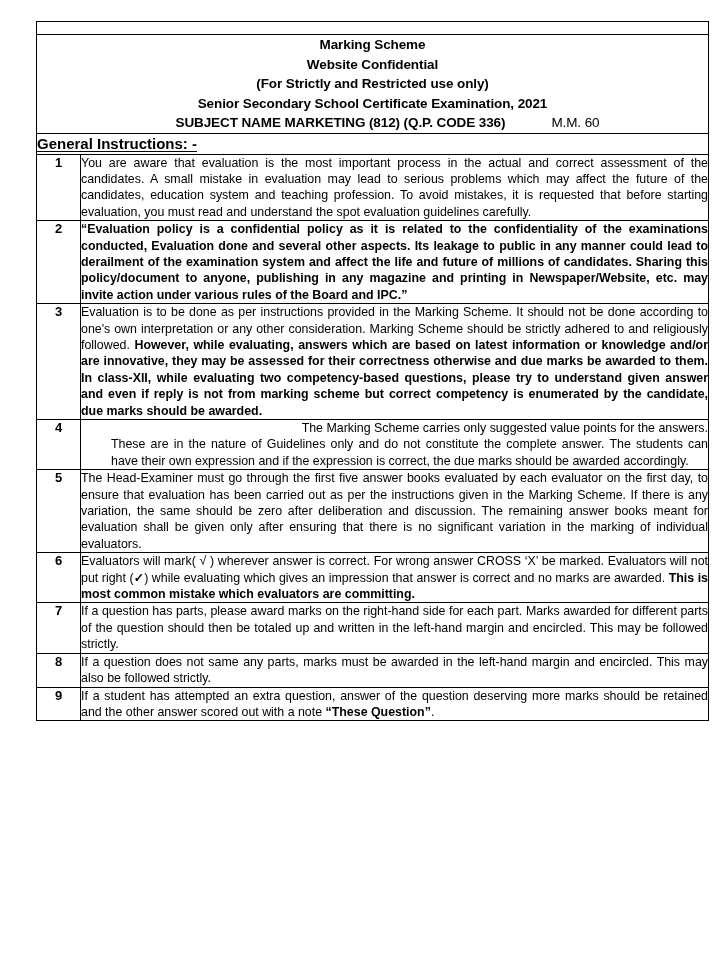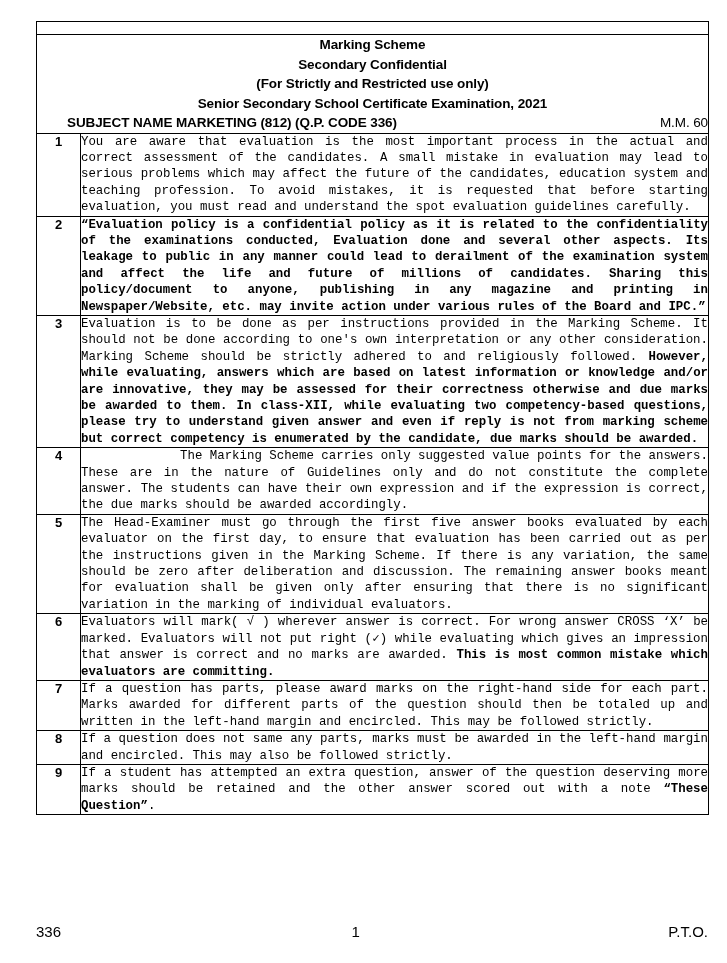--- a/index.html
+++ b/index.html
@@ -52,21 +52,21 @@
   .hdr-line {
     text-align: center;
     font-weight: bold;
     font-size: 13.5px;
     line-height: 19.5px;
     letter-spacing: -0.1px;
   }
   .hdr-line.subject-row {
     display: flex;
     align-items: baseline;
-    justify-content: space-between;
+    justify-content: center;
     padding-left: 30px;
   }
   .subject-text {
     font-weight: bold;
     font-size: 13.5px;
   }
   .mm-text {
     font-weight: normal;
     font-size: 13.5px;
     margin-left: 46px;
@@ -97,41 +97,41 @@
   }
   .body-cell {
     padding: 3px 7px 3px 8px;
   }
   .ins-text {
     font-size: 12.4px;
     line-height: 16.4px;
     text-align: justify;
     text-justify: inter-word;
     hyphens: none;
-    font-family: Liberation Mono, monospace;
   }
   .ins-text.no-justify {
     text-align: right;
   }
   .ins-text b {
     font-weight: bold;
   }
   .ins-text.allbold {
     font-weight: bold;
   }
   .tick-thin {
     font-weight: normal;
     font-size: 12.4px;
   }
   .tick-bold {
     font-weight: bold;
     font-size: 12.4px;
   }
   .para + .para {
     margin-top: 0;
+    margin-left: 30px;
   }
 
   
   .footer {
     position: absolute;
     left: 36px;
     top: 915px;
     width: 672px;
     display: flex;
     align-items: baseline;
@@ -154,30 +154,35 @@
     </colgroup>
     <tbody>
 
       <tr>
         <td class="strip-cell" colspan="2"></td>
       </tr>
 
       <tr>
         <td class="header-cell" colspan="2">
           <div class="hdr-line">Marking Scheme</div>
-          <div class="hdr-line">Secondary Confidential</div>
+          <div class="hdr-line">Website Confidential</div>
           <div class="hdr-line">(For Strictly and Restricted use only)</div>
           <div class="hdr-line">Senior Secondary School Certificate Examination, 2021</div>
           <div class="hdr-line subject-row">
             <span class="subject-text">SUBJECT NAME MARKETING (812) (Q.P. CODE 336)</span>
             <span class="mm-text">M.M. 60</span>
           </div>
         </td>
       </tr>
 
+      <tr>
+        <td class="gi-cell" colspan="2">
+          <span class="gi-title">General Instructions: -</span>
+        </td>
+      </tr>
 
       <tr>
         <td class="num-cell">1</td>
         <td class="body-cell">
           <div class="ins-text para">You are aware that evaluation is the most important process in the actual and correct assessment of the candidates. A small mistake in evaluation may lead to serious problems which may affect the future of the candidates, education system and teaching profession. To avoid mistakes, it is requested that before starting evaluation, you must read and understand the spot evaluation guidelines carefully.</div>
         </td>
       </tr>
 
       <tr>
         <td class="num-cell">2</td>
@@ -232,19 +237,14 @@
       <tr>
         <td class="num-cell">9</td>
         <td class="body-cell">
           <div class="ins-text para"><span>If a student has attempted an extra question, answer of the question deserving more marks should be retained and the other answer scored out with a note </span><b>“These Question”</b><span>.</span></div>
         </td>
       </tr>
 
     </tbody>
   </table>
 
-  <div class="footer">
-    <span class="f-left">336</span>
-    <span class="f-center">1</span>
-    <span class="f-right">P.T.O.</span>
-  </div>
 
 </div>
 
 </body></html>

